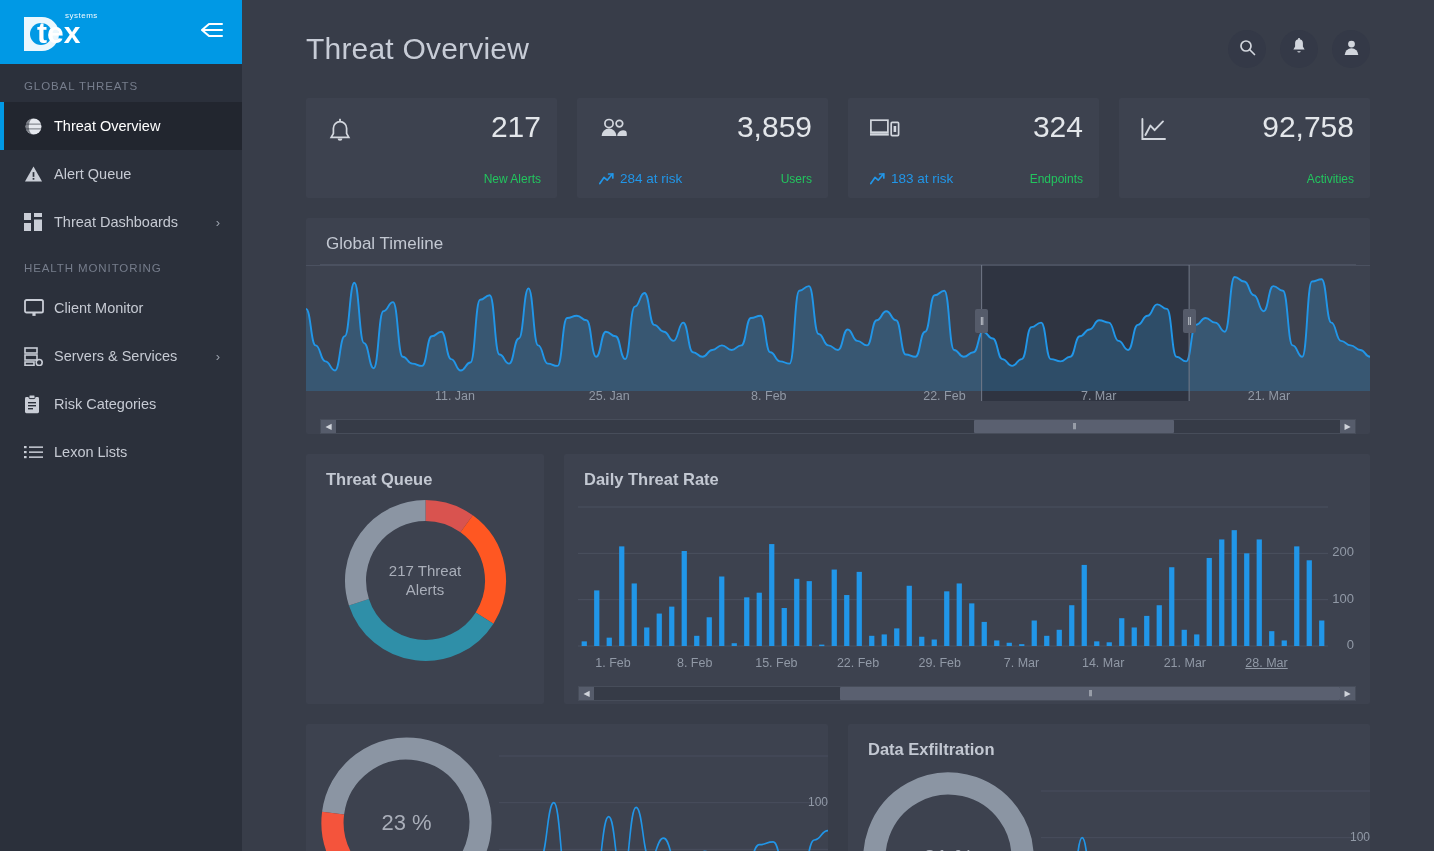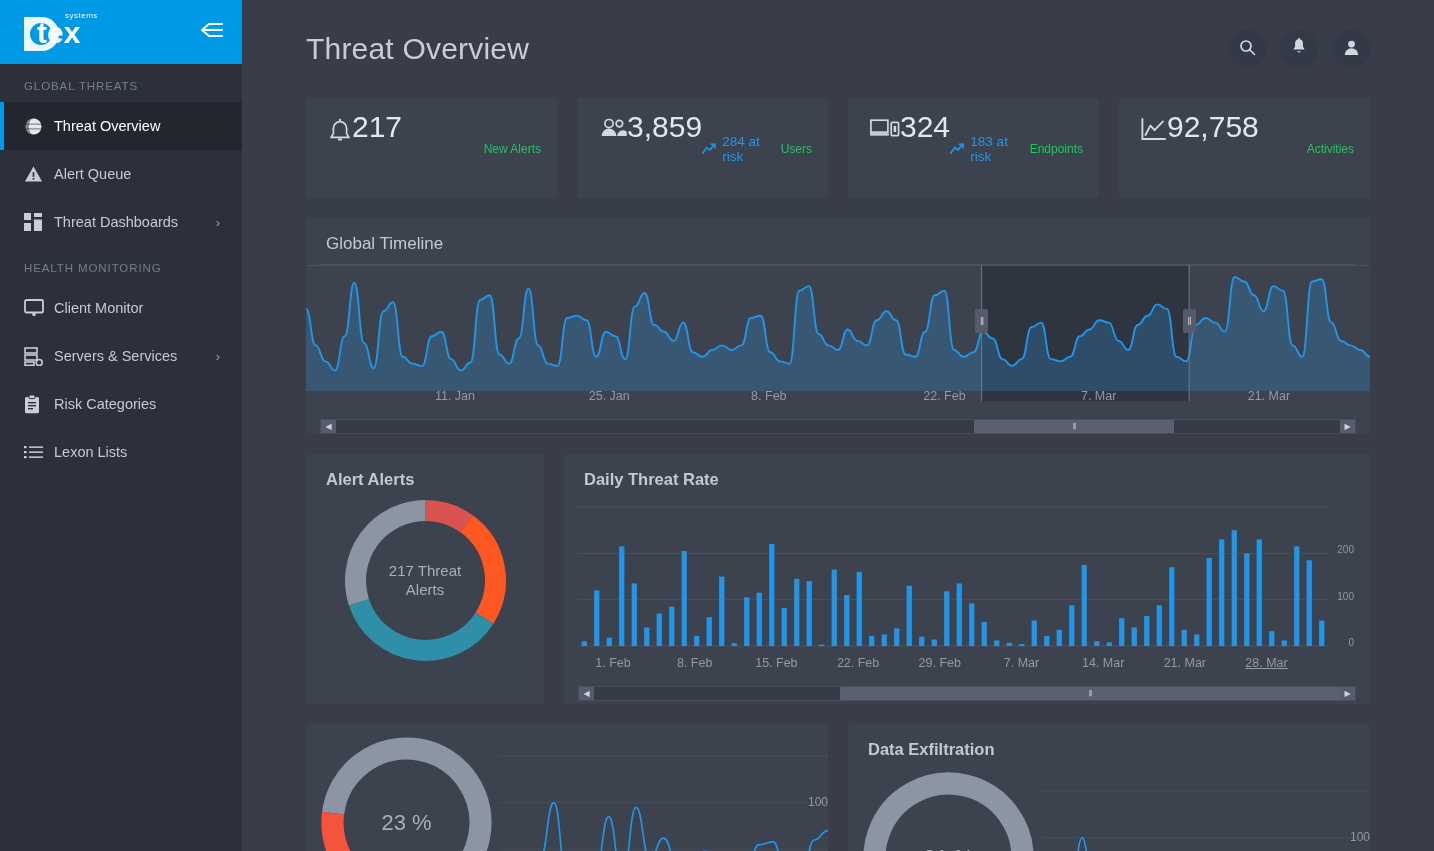--- a/index.html
+++ b/index.html
@@ -54,21 +54,21 @@
     width:38px; height:38px; border-radius:50%; background:#343947;
     display:flex; align-items:center; justify-content:center; cursor:pointer;
   }
 
   .content { padding:0 64px 0 64px; }
 
   
   .kpi-row { display:flex; gap:20px; }
   .kpi {
     flex:1; background:#3d424f; height:100px; border-radius:2px;
-    padding:14px 16px 12px 22px; display:flex; flex-direction:row; justify-content:space-between;
+    padding:14px 16px 12px 22px; display:flex; flex-direction:column; justify-content:space-between;
   }
   .kpi-top { display:flex; align-items:flex-start; justify-content:space-between; }
   .kpi-icon { color:#d3d7de; line-height:0; margin-top:6px; }
   .kpi-value { font-size:30px; color:#e3e6ea; font-weight:400; line-height:1; }
   .kpi-bottom { display:flex; align-items:center; justify-content:space-between; }
   .kpi-risk { display:flex; align-items:center; gap:6px; color:#2196e8; font-size:13.5px; }
   .kpi-risk.hidden { visibility:hidden; }
   .kpi-label { font-size:12px; color:#22c55e; margin-left:auto; }
 
   
@@ -113,21 +113,21 @@
   .donut-wrap { display:flex; align-items:center; justify-content:center; margin-top:4px; }
   .donut-center {
     position:absolute; width:120px; text-align:center; font-size:15px; color:#a9aeb9; line-height:1.25;
   }
   .donut-box { position:relative; display:flex; align-items:center; justify-content:center; }
 
   
   .barchart { position:relative; height:165px; margin:14px 14px 0 14px; }
   .bc-labels { position:absolute; left:0; right:0; bottom:-2px; height:14px; }
   .bc-labels span { position:absolute; font-size:12.5px; color:#9199a6; transform:translateX(-50%); }
-  .bc-ylab { position:absolute; right:2px; font-size:10px; color:#9199a6; }
+  .bc-ylab { position:absolute; right:2px; font-size:13px; color:#9199a6; }
 
   
   .bot-row { display:flex; gap:20px; margin-top:20px; }
   .card-bot { flex:1; background:#3d424f; height:200px; border-radius:2px; position:relative; overflow:hidden; }
   .bot-inner { display:flex; align-items:flex-start; }
   .pct-center {
     position:absolute; width:130px; text-align:center; font-size:22px; color:#a9aeb9;
   }
   .spark { position:relative; flex:1; margin:26px 0 0 0; }
   .spark .ylab { position:absolute; right:0px; font-size:12px; color:#9199a6; }
@@ -386,21 +386,21 @@
           <div class="sbar-track">
             <div class="sbar-thumb" style="left:63.5%;right:16.5%;">⦀</div>
           </div>
           <div class="sbar-btn">▶</div>
         </div>
       </div>
 
       <div class="mid-row">
 
         <div class="card-alerts">
-          <div class="card-head">Alert Alerts</div>
+          <div class="card-head">Threat Queue</div>
           <div class="donut-wrap">
             <div class="donut-box">
               <svg width="175" height="175" viewBox="0 0 100 100" id="donut-alerts">
                   <path d="M50,10 A40,40 0 0 1 73.51141009169893,17.639320225002102" stroke="#d9534f" stroke-width="12" fill="none"></path>
                   <path d="M73.51141009169893,17.639320225002102 A40,40 0 0 1 83.7731170200806,71.43307179915986" stroke="#ff5722" stroke-width="12" fill="none"></path>
                   <path d="M83.7731170200806,71.43307179915986 A40,40 0 0 1 11.957739348193861,62.3606797749979" stroke="#2f8fa8" stroke-width="12" fill="none"></path>
                   <path d="M11.957739348193861,62.3606797749979 A40,40 0 0 1 49.99999999999999,10" stroke="#8b95a3" stroke-width="12" fill="none"></path>
                 </svg>
               <div class="donut-center">
                 <div>217 Threat</div>

